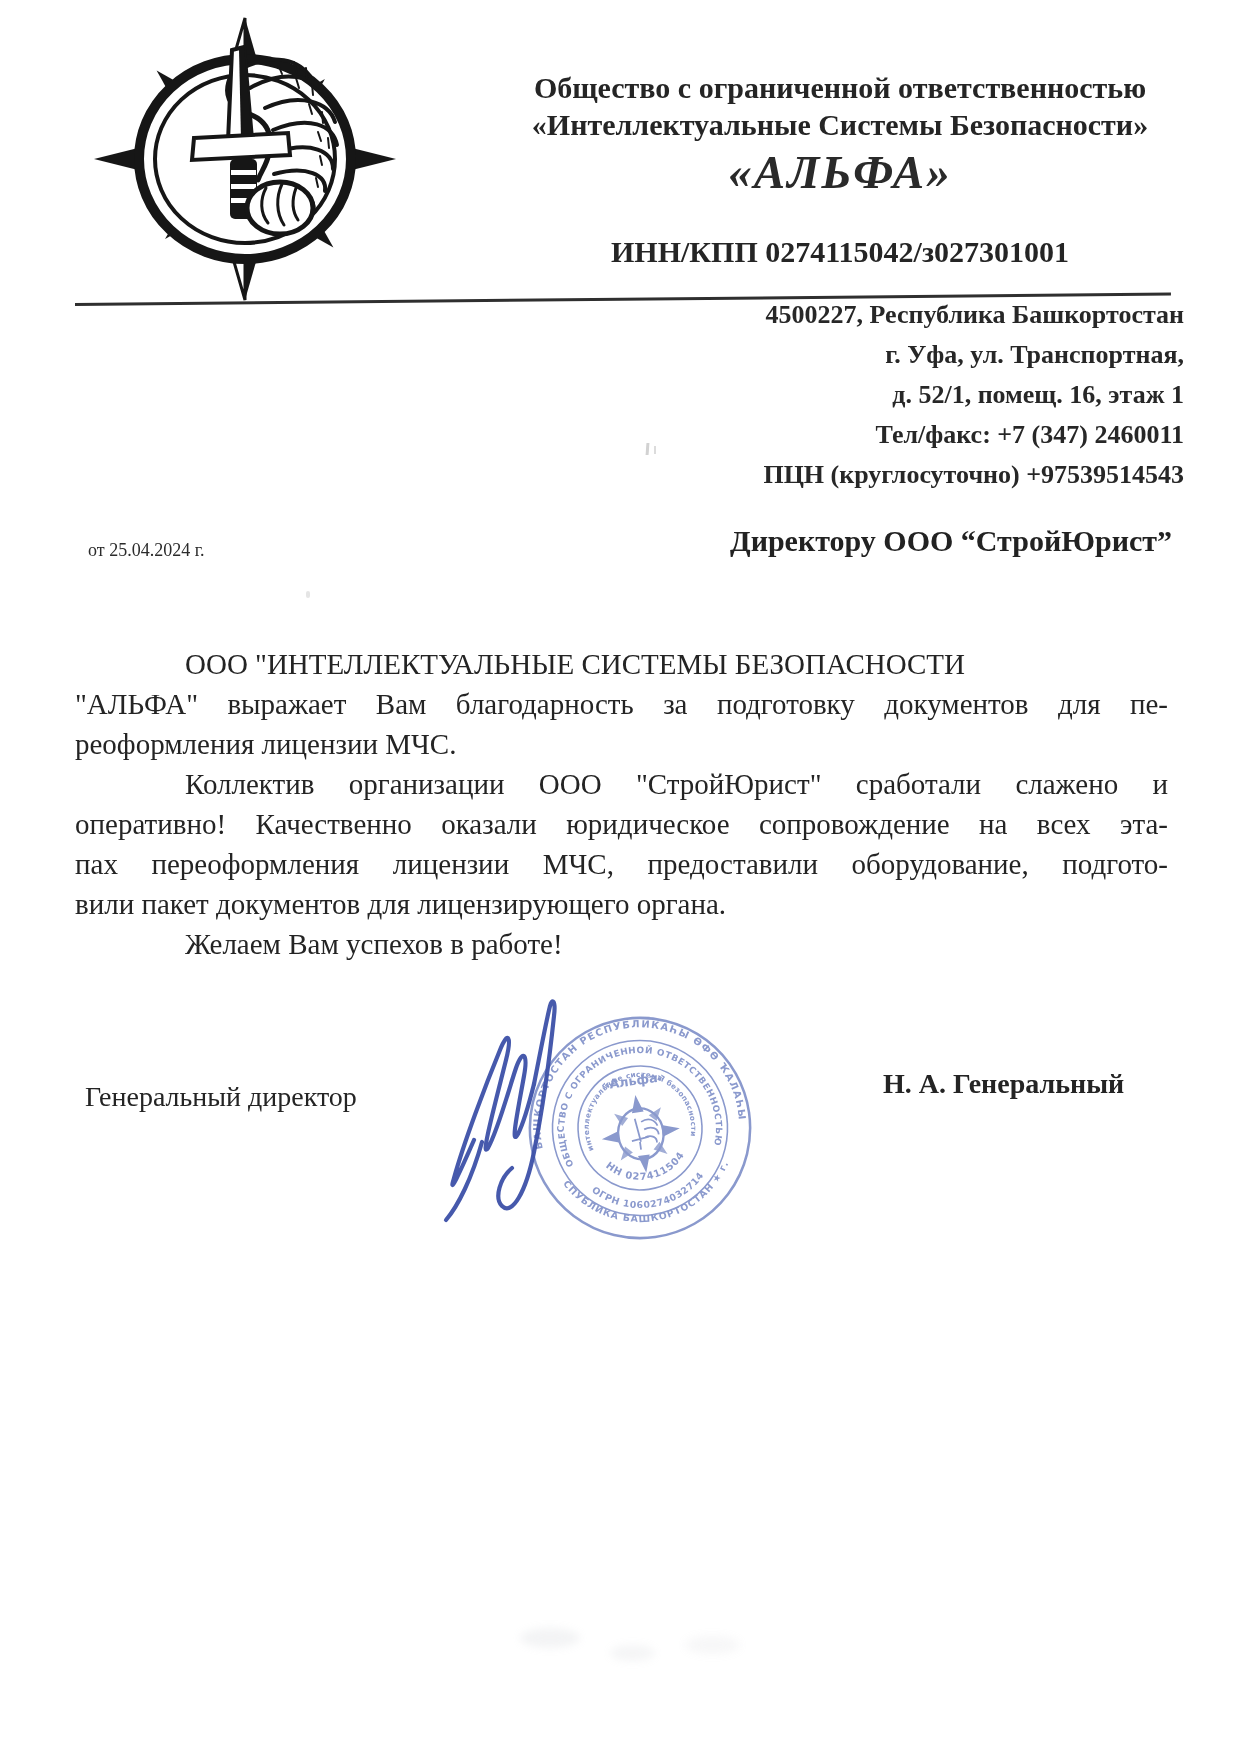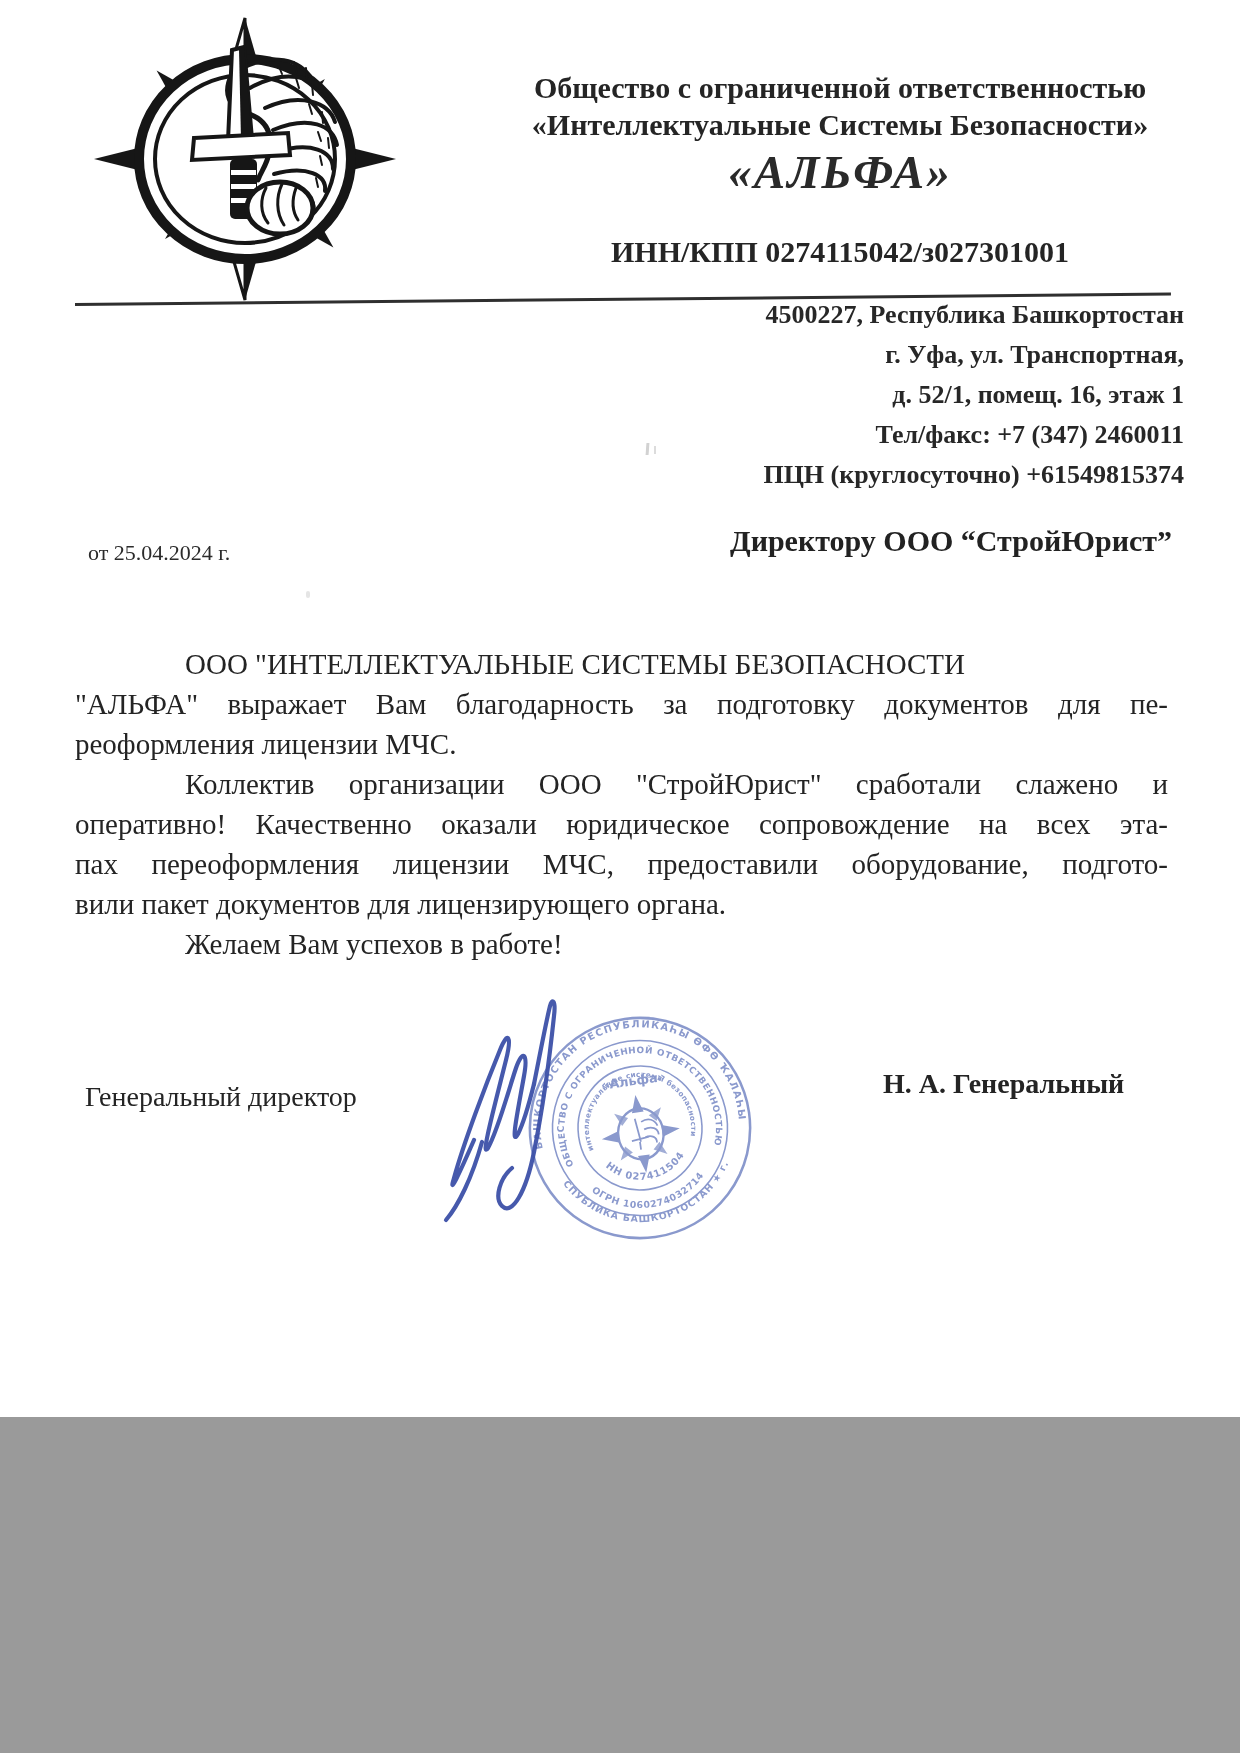--- a/index.html
+++ b/index.html
@@ -1,34 +1,34 @@
 <!DOCTYPE html>
 <html><head>
 <meta charset="utf-8">
 <style>
   html,body{margin:0;padding:0;background:#9a9a9a;}
-  .page{position:relative;width:1240px;height:1417px;background:#ffffff;overflow:hidden;
+  .page{position:relative;width:1240px;height:1753px;background:#ffffff;overflow:hidden;
         font-family:"Liberation Serif","DejaVu Serif",serif;color:#222;}
   .abs{position:absolute;}
 
   
   .head-block{left:450px;top:70px;width:780px;text-align:center;}
   .head-line1{display:block;font-weight:bold;font-size:30px;line-height:36px;color:#252525;}
   .head-line2{display:block;font-weight:bold;font-size:30px;line-height:38px;color:#252525;}
   .head-line3{display:block;font-weight:bold;font-style:italic;font-size:47px;line-height:56px;color:#2a2a2a;letter-spacing:2px;}
   .head-line4{display:block;font-weight:bold;font-size:30px;line-height:40px;color:#252525;margin-top:32px;}
 
   
   .rule{left:75px;top:303px;width:1096px;height:3px;background:#2f2f2f;transform:rotate(-0.55deg);transform-origin:left center;}
 
   
   .addr{right:56px;top:295px;width:600px;text-align:right;font-weight:bold;font-size:26px;line-height:40px;color:#272727;}
 
   
-  .date-line{left:88px;top:540px;font-size:22px;color:#2b2b2b;}
+  .date-line{left:88px;top:540px;font-size:18px;color:#2b2b2b;}
   .recipient{right:68px;top:524px;font-weight:bold;font-size:30px;color:#222;}
 
   
   .body-block{left:75px;top:644px;width:1093px;font-size:29px;line-height:40px;color:#242424;}
   .body-block div{width:100%;}
   .ind{text-indent:110px;}
   .j{text-align:justify;text-align-last:justify;}
 
   
   .sig-title{left:85px;top:1081px;font-weight:normal;font-size:28px;color:#242424;}
@@ -111,21 +111,21 @@
     <span class="head-line4">ИНН/КПП 0274115042/з027301001</span>
   </div>
 
   <div class="abs rule"></div>
 
   <div class="abs addr">
     <div>4500227, Республика Башкортостан</div>
     <div>г. Уфа, ул. Транспортная,</div>
     <div>д. 52/1, помещ. 16, этаж 1</div>
     <div>Тел/факс: +7 (347) 2460011</div>
-    <div>ПЦН (круглосуточно) +61549815374</div>
+    <div>ПЦН (круглосуточно) +97539514543</div>
   </div>
 
   <div class="abs date-line">от 25.04.2024 г.</div>
   <div class="abs recipient">Директору ООО “СтройЮрист”</div>
 
   <div class="abs body-block">
     <div class="ind">ООО "ИНТЕЛЛЕКТУАЛЬНЫЕ СИСТЕМЫ БЕЗОПАСНОСТИ</div>
     <div class="j">"АЛЬФА" выражает Вам благодарность за подготовку документов для пе-</div>
     <div>реоформления лицензии МЧС.</div>
     <div class="ind j">Коллектив организации ООО "СтройЮрист" сработали слажено и</div>

